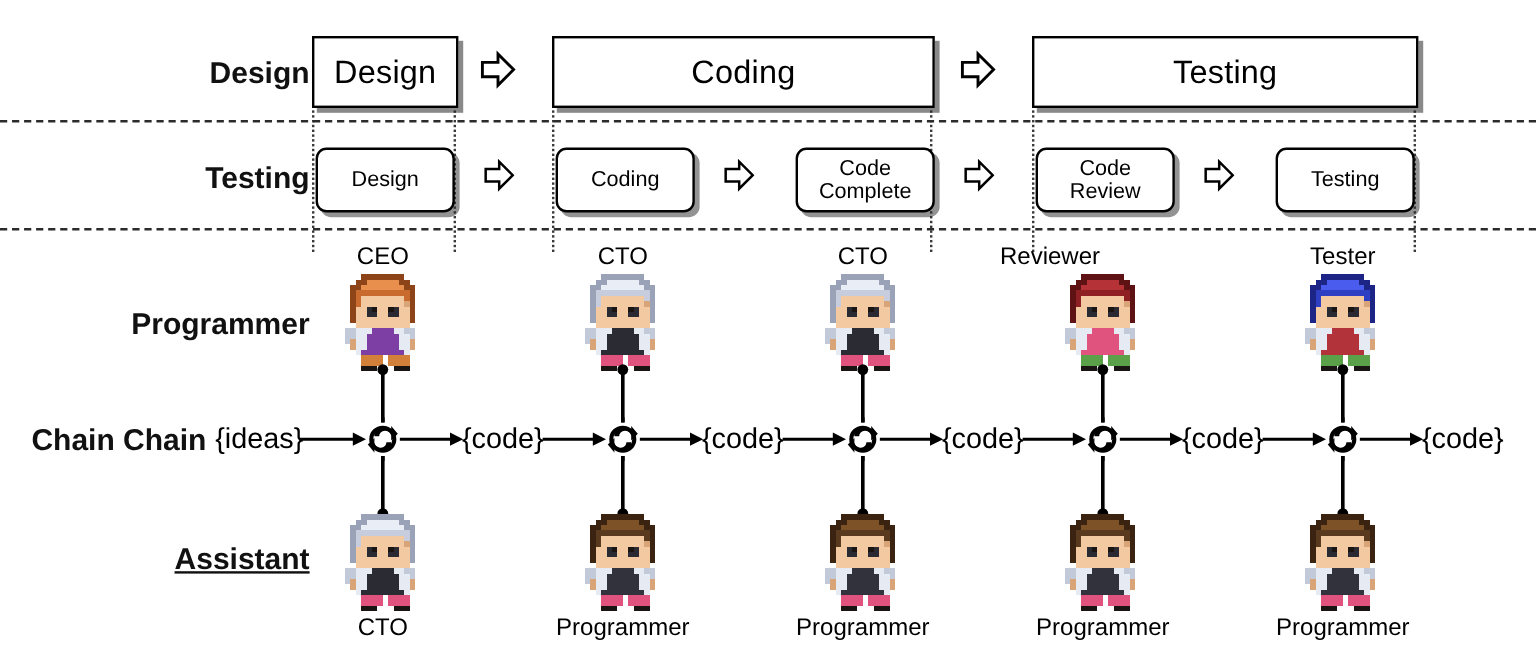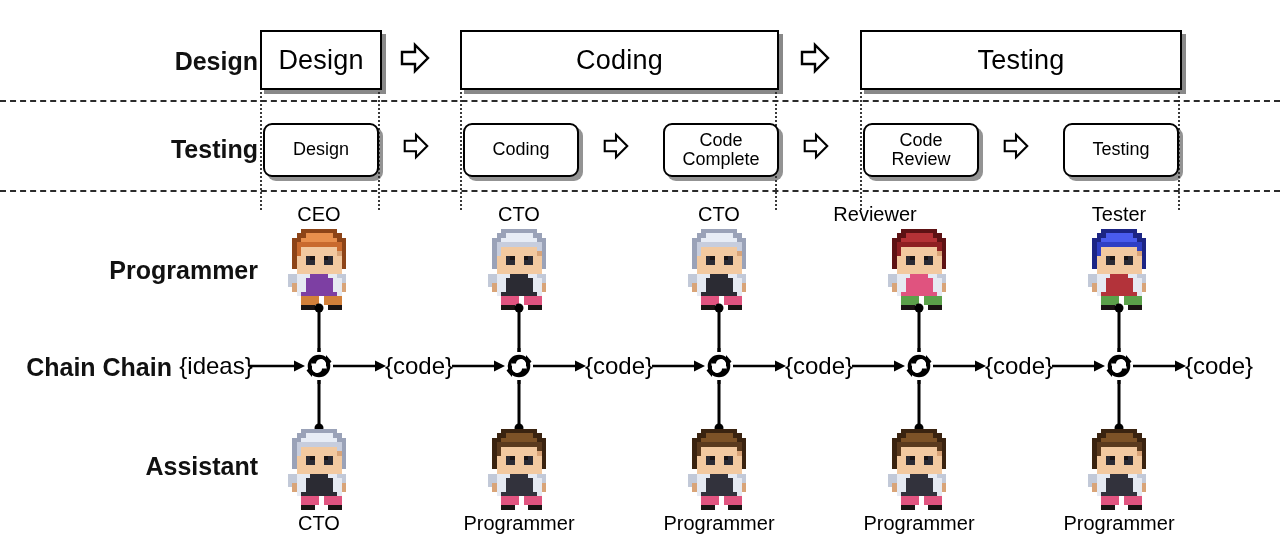--- a/index.html
+++ b/index.html
@@ -64,21 +64,21 @@
   <div class="rowlabel-wrap" style="top:135px;">
     <div class="rowlabel" style="right:0;font-size:25px;">Testing</div>
   </div>
   <div class="rowlabel-wrap" style="top:256px;">
     <div class="rowlabel" style="right:0;font-size:25px;">Programmer</div>
   </div>
   <div class="rowlabel-wrap" style="top:353px;">
     <div class="rowlabel" style="right:86px;font-size:25px;">Chain Chain</div>
   </div>
   <div class="rowlabel-wrap" style="top:452px;">
-    <div class="rowlabel" style="right:0;font-size:25px;">Assistant</div>
+    <div class="rowlabel" style="right:0;font-size:25px;text-decoration:underline;">Assistant</div>
   </div>
 
   <div id="layers"></div>
 <div class="vsep" style="left:260px;top:92px;height:118px;"></div>
     <div class="vsep" style="left:378px;top:92px;height:118px;"></div>
     <div class="vsep" style="left:460px;top:92px;height:118px;"></div>
     <div class="vsep" style="left:775px;top:92px;height:118px;"></div>
     <div class="vsep" style="left:860px;top:92px;height:118px;"></div>
     <div class="vsep" style="left:1178px;top:92px;height:118px;"></div>
     <div class="hsep" style="top:100px;"></div>

